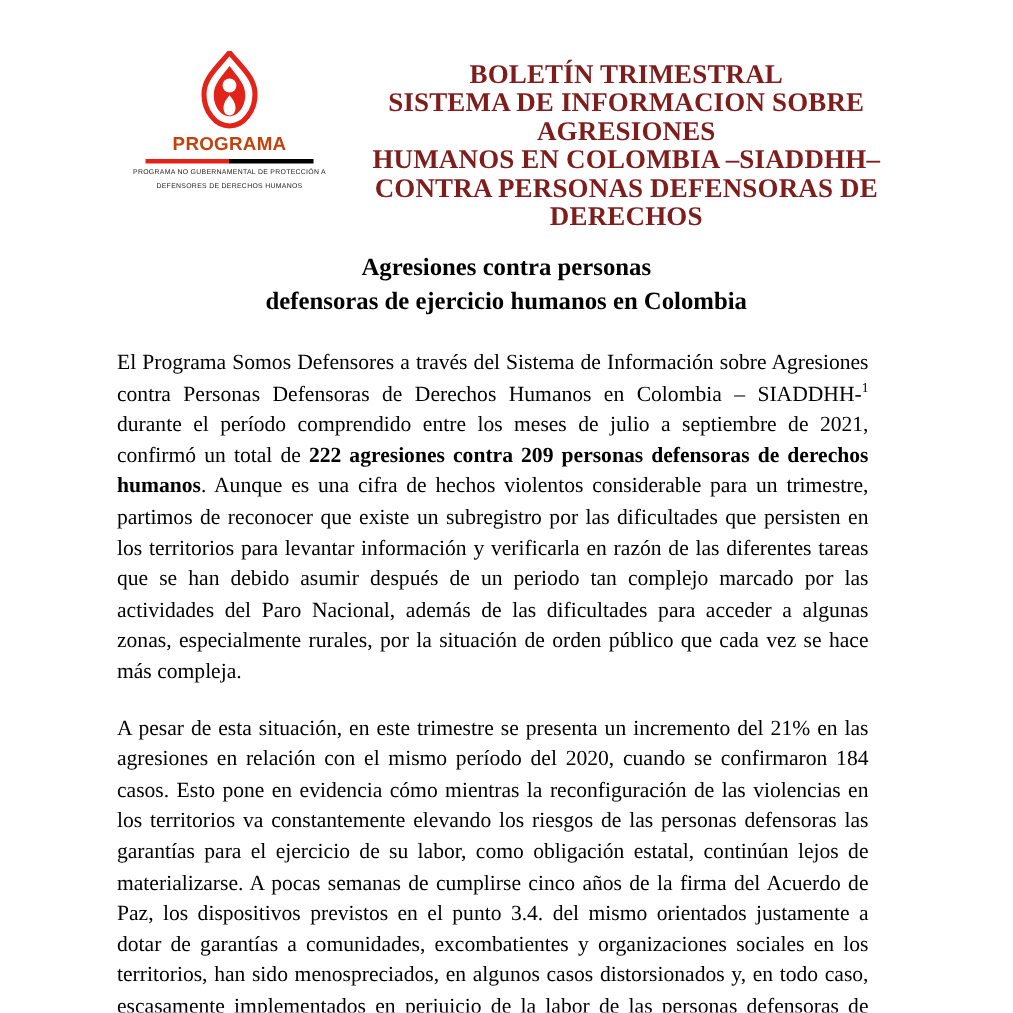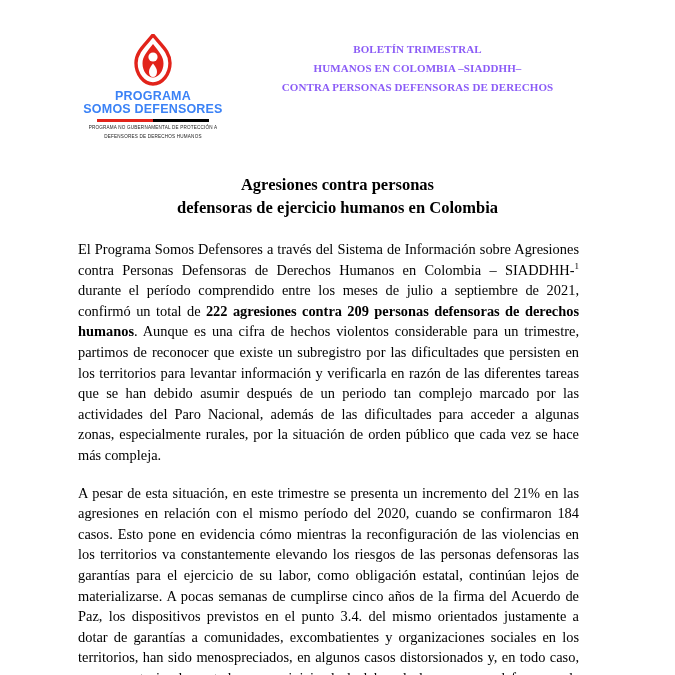--- a/index.html
+++ b/index.html
@@ -44,21 +44,21 @@
     left: 50%;
     top: 0;
     transform: translateX(-50%);
   }
   .logo-name {
     font-family: "Liberation Sans", sans-serif;
     font-weight: bold;
     font-size: 12.5px;
     line-height: 13px;
     letter-spacing: .2px;
-    color: #3b82f6;
+    color: #c2410c;
   }
   .logo-sub {
     font-family: "Liberation Sans", sans-serif;
     font-size: 4.6px;
     line-height: 6px;
     letter-spacing: .2px;
     color: #222;
     margin-top: 3px;
   }
   .logo-rule {
@@ -68,28 +68,28 @@
     background: linear-gradient(to right, #e2231a 0 50%, #000 50% 100%);
   }
   .title-block {
     flex: 1 1 auto;
     text-align: center;
     padding-top: 10px;
   }
   .bulletin-title {
     font-family: "Liberation Serif", serif;
     font-weight: bold;
-    font-size: 11px;
+    font-size: 18px;
     line-height: 19px;
-    color: #8b5cf6;
+    color: #7f1d1d;
     letter-spacing: .1px;
   }
   
   .doc-title {
-    margin-top: 33px;
+    margin-top: 12px;
     text-align: center;
     font-weight: bold;
     font-size: 16.5px;
     line-height: 23px;
     color: #000;
   }
   
   .body-text {
     margin-top: 20px;
     font-size: 14.4px;
@@ -117,28 +117,28 @@
     <div class="logo-block">
       <div class="logo-mark">
         <svg class="flame-outer" width="46" height="52" viewBox="0 0 46 52" xmlns="http://www.w3.org/2000/svg" aria-hidden="true">
           <path d="M23 1 C14 12 6 18 6 29 C6 40 13.6 50 23 50 C32.4 50 40 40 40 29 C40 18 32 12 23 1 Z" fill="none" stroke="#e2231a" stroke-width="3.4"></path>
           <path d="M23 10 C17 18 12.5 22 12.5 29.5 C12.5 37 17.2 43.5 23 43.5 C28.8 43.5 33.5 37 33.5 29.5 C33.5 22 29 18 23 10 Z" fill="#e2231a"></path>
           <circle cx="23" cy="23" r="4.6" fill="#ffffff"></circle>
           <path d="M23 29.5 C20 33 19 35.5 19 38 C19 41 20.8 43 23 43 C25.2 43 27 41 27 38 C27 35.5 26 33 23 29.5 Z" fill="#ffffff"></path>
         </svg>
       </div>
       <div class="logo-name">PROGRAMA</div>
-      <div class="logo-name">SOMOS DEFENSORES</div>
       <div class="logo-rule"></div>
       <div class="logo-sub">PROGRAMA NO GUBERNAMENTAL DE PROTECCIÓN A</div>
       <div class="logo-sub">DEFENSORES DE DERECHOS HUMANOS</div>
     </div>
 
     <div class="title-block">
       <div class="bulletin-title">BOLETÍN TRIMESTRAL</div>
+      <div class="bulletin-title">SISTEMA DE INFORMACION SOBRE AGRESIONES</div>
       <div class="bulletin-title">HUMANOS EN COLOMBIA –SIADDHH–</div>
       <div class="bulletin-title">CONTRA PERSONAS DEFENSORAS DE DERECHOS</div>
     </div>
 
   </div>
 
   <div class="doc-title">
     <div>Agresiones contra personas</div>
     <div>defensoras de ejercicio humanos en Colombia</div>
   </div>

